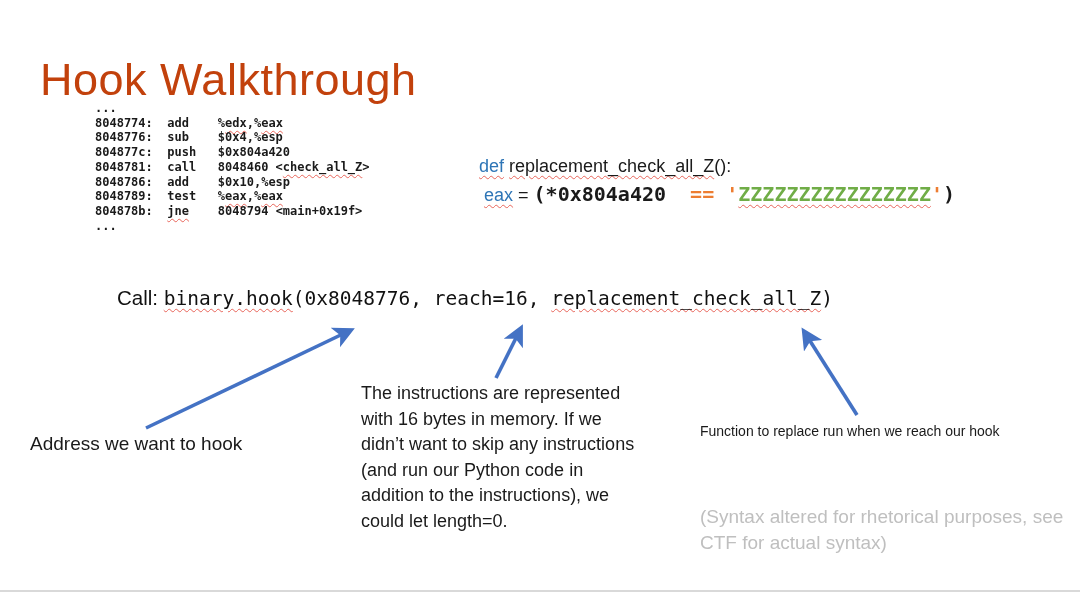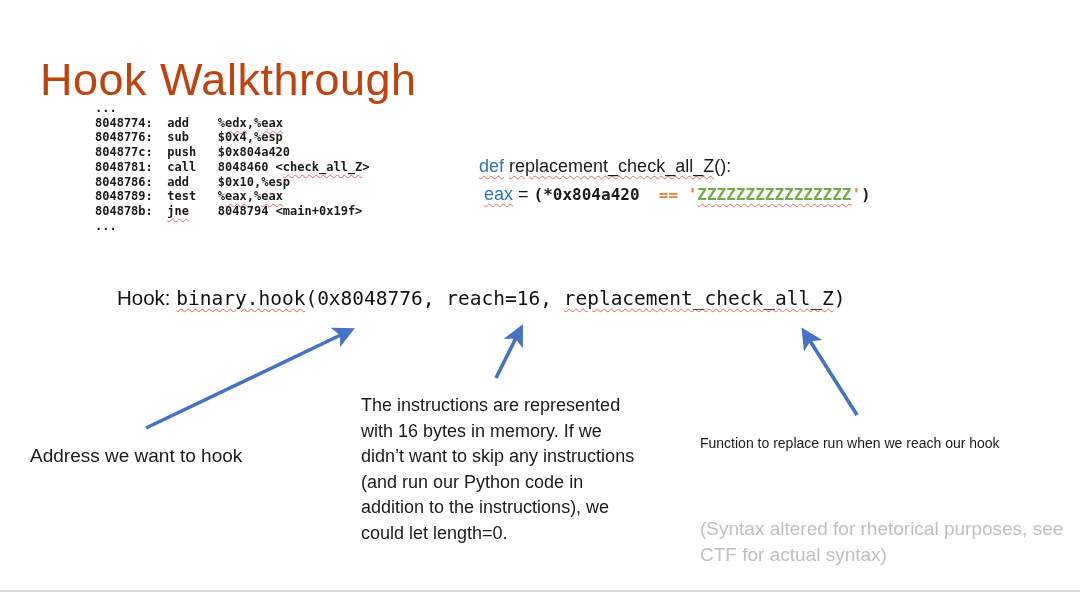--- a/index.html
+++ b/index.html
@@ -18,60 +18,60 @@
   .asm{
     position:absolute;left:95px;top:101px;
     font-family:"DejaVu Sans Mono", monospace;font-size:12px;line-height:14.7px;
     white-space:pre;color:#1a1a1a;font-weight:bold;
   }
   
   .py{
     position:absolute;left:479px;top:153px;
     font-size:18px;line-height:27.5px;white-space:pre;color:#1a1a1a;
   }
-  .py .mono{font-family:"DejaVu Sans Mono", monospace;font-size:16px;font-weight:bold;}
+  .py .mono{font-family:"DejaVu Sans Mono", monospace;font-size:20px;font-weight:bold;}
   .kw{color:var(--keyword_blue);}
   .orange{color:var(--orange);}
   .green{color:var(--green);}
   
   .call-line{
     position:absolute;left:117px;top:286px;
     font-family:"DejaVu Sans Mono", monospace;font-size:19.5px;white-space:pre;
     color:#111111;
   }
   .call-line .sans-label{font-family:"Liberation Sans", sans-serif;font-size:20.5px;}
   
   .sq{
     text-decoration:underline;text-decoration-style:wavy;
     text-decoration-color:var(--squiggle);text-decoration-thickness:1px;
     text-underline-offset:3px;
   }
   
-  .annot{position:absolute;color:#1a1a1a;margin-top:12px;}
+  .annot{position:absolute;color:#1a1a1a;}
   .annot-left{left:30px;top:431px;width:260px;font-size:19px;line-height:26px;}
   .annot-middle{left:361px;top:381px;width:274px;font-size:18px;line-height:25.6px;}
   .annot-right{left:700px;top:418px;width:312px;font-size:14px;line-height:26px;}
   .annot-note{
     left:700px;top:504px;width:380px;font-size:19px;line-height:26px;
     color:var(--gray_note);
   }
   
   .arrows-svg{position:absolute;left:0;top:0;width:1080px;height:594px;pointer-events:none;}
   .arrow-line{stroke:var(--arrow);stroke-width:3.6;}
 </style>
 </head>
 <body>
 
 <h1 class="title">Hook Walkthrough</h1>
 
 <div class="asm"><div class="code-line"><span>...</span></div><div class="code-line"><span>8048774:  add    %</span><span class="sq">edx</span><span>,%</span><span class="sq">eax</span></div><div class="code-line"><span>8048776:  sub    $0x4,%esp</span></div><div class="code-line"><span>804877c:  push   $0x804a420</span></div><div class="code-line"><span>8048781:  call   8048460 &lt;</span><span class="sq">check_all_Z</span><span>&gt;</span></div><div class="code-line"><span>8048786:  add    $0x10,%esp</span></div><div class="code-line"><span>8048789:  test   %</span><span class="sq">eax</span><span>,%</span><span class="sq">eax</span></div><div class="code-line"><span>804878b:  </span><span class="sq">jne</span><span>    8048794 &lt;main+0x19f&gt;</span></div><div class="code-line"><span>...</span></div></div>
 
 <div class="py"><div class="code-line"><span class="kw sq">def</span><span> </span><span class="sq">replacement_check_all_Z</span><span>():</span></div><div class="code-line"><span> </span><span class="kw sq">eax</span><span> = </span><span class="mono">(*0x804a420 </span><span class="mono orange"> == </span><span class="mono orange">'</span><span class="mono green sq">ZZZZZZZZZZZZZZZZ</span><span class="mono orange">'</span><span class="mono">)</span></div></div>
 
-<div class="call-line"><span class="sans-label">Hook: </span><span class="sq">binary.hook</span><span>(0x8048776, reach=16, </span><span class="sq">replacement_check_all_Z</span><span>)</span></div>
+<div class="call-line"><span class="sans-label">Call: </span><span class="sq">binary.hook</span><span>(0x8048776, reach=16, </span><span class="sq">replacement_check_all_Z</span><span>)</span></div>
 
 <svg class="arrows-svg" viewBox="0 0 1080 594" xmlns="http://www.w3.org/2000/svg">
   <defs>
     <marker id="ah" markerWidth="7" markerHeight="7" refX="4.2" refY="3" orient="auto" markerUnits="strokeWidth">
       <path d="M0,0 L6,3 L0,6 L1.5,3 Z" style="fill:var(--arrow)"></path>
     </marker>
   </defs>
 <line x1="146" y1="428" x2="349" y2="331" class="arrow-line" marker-end="url(#ah)"></line>
     <line x1="496" y1="378" x2="520" y2="330" class="arrow-line" marker-end="url(#ah)"></line>
     <line x1="857" y1="415" x2="805" y2="333" class="arrow-line" marker-end="url(#ah)"></line>

